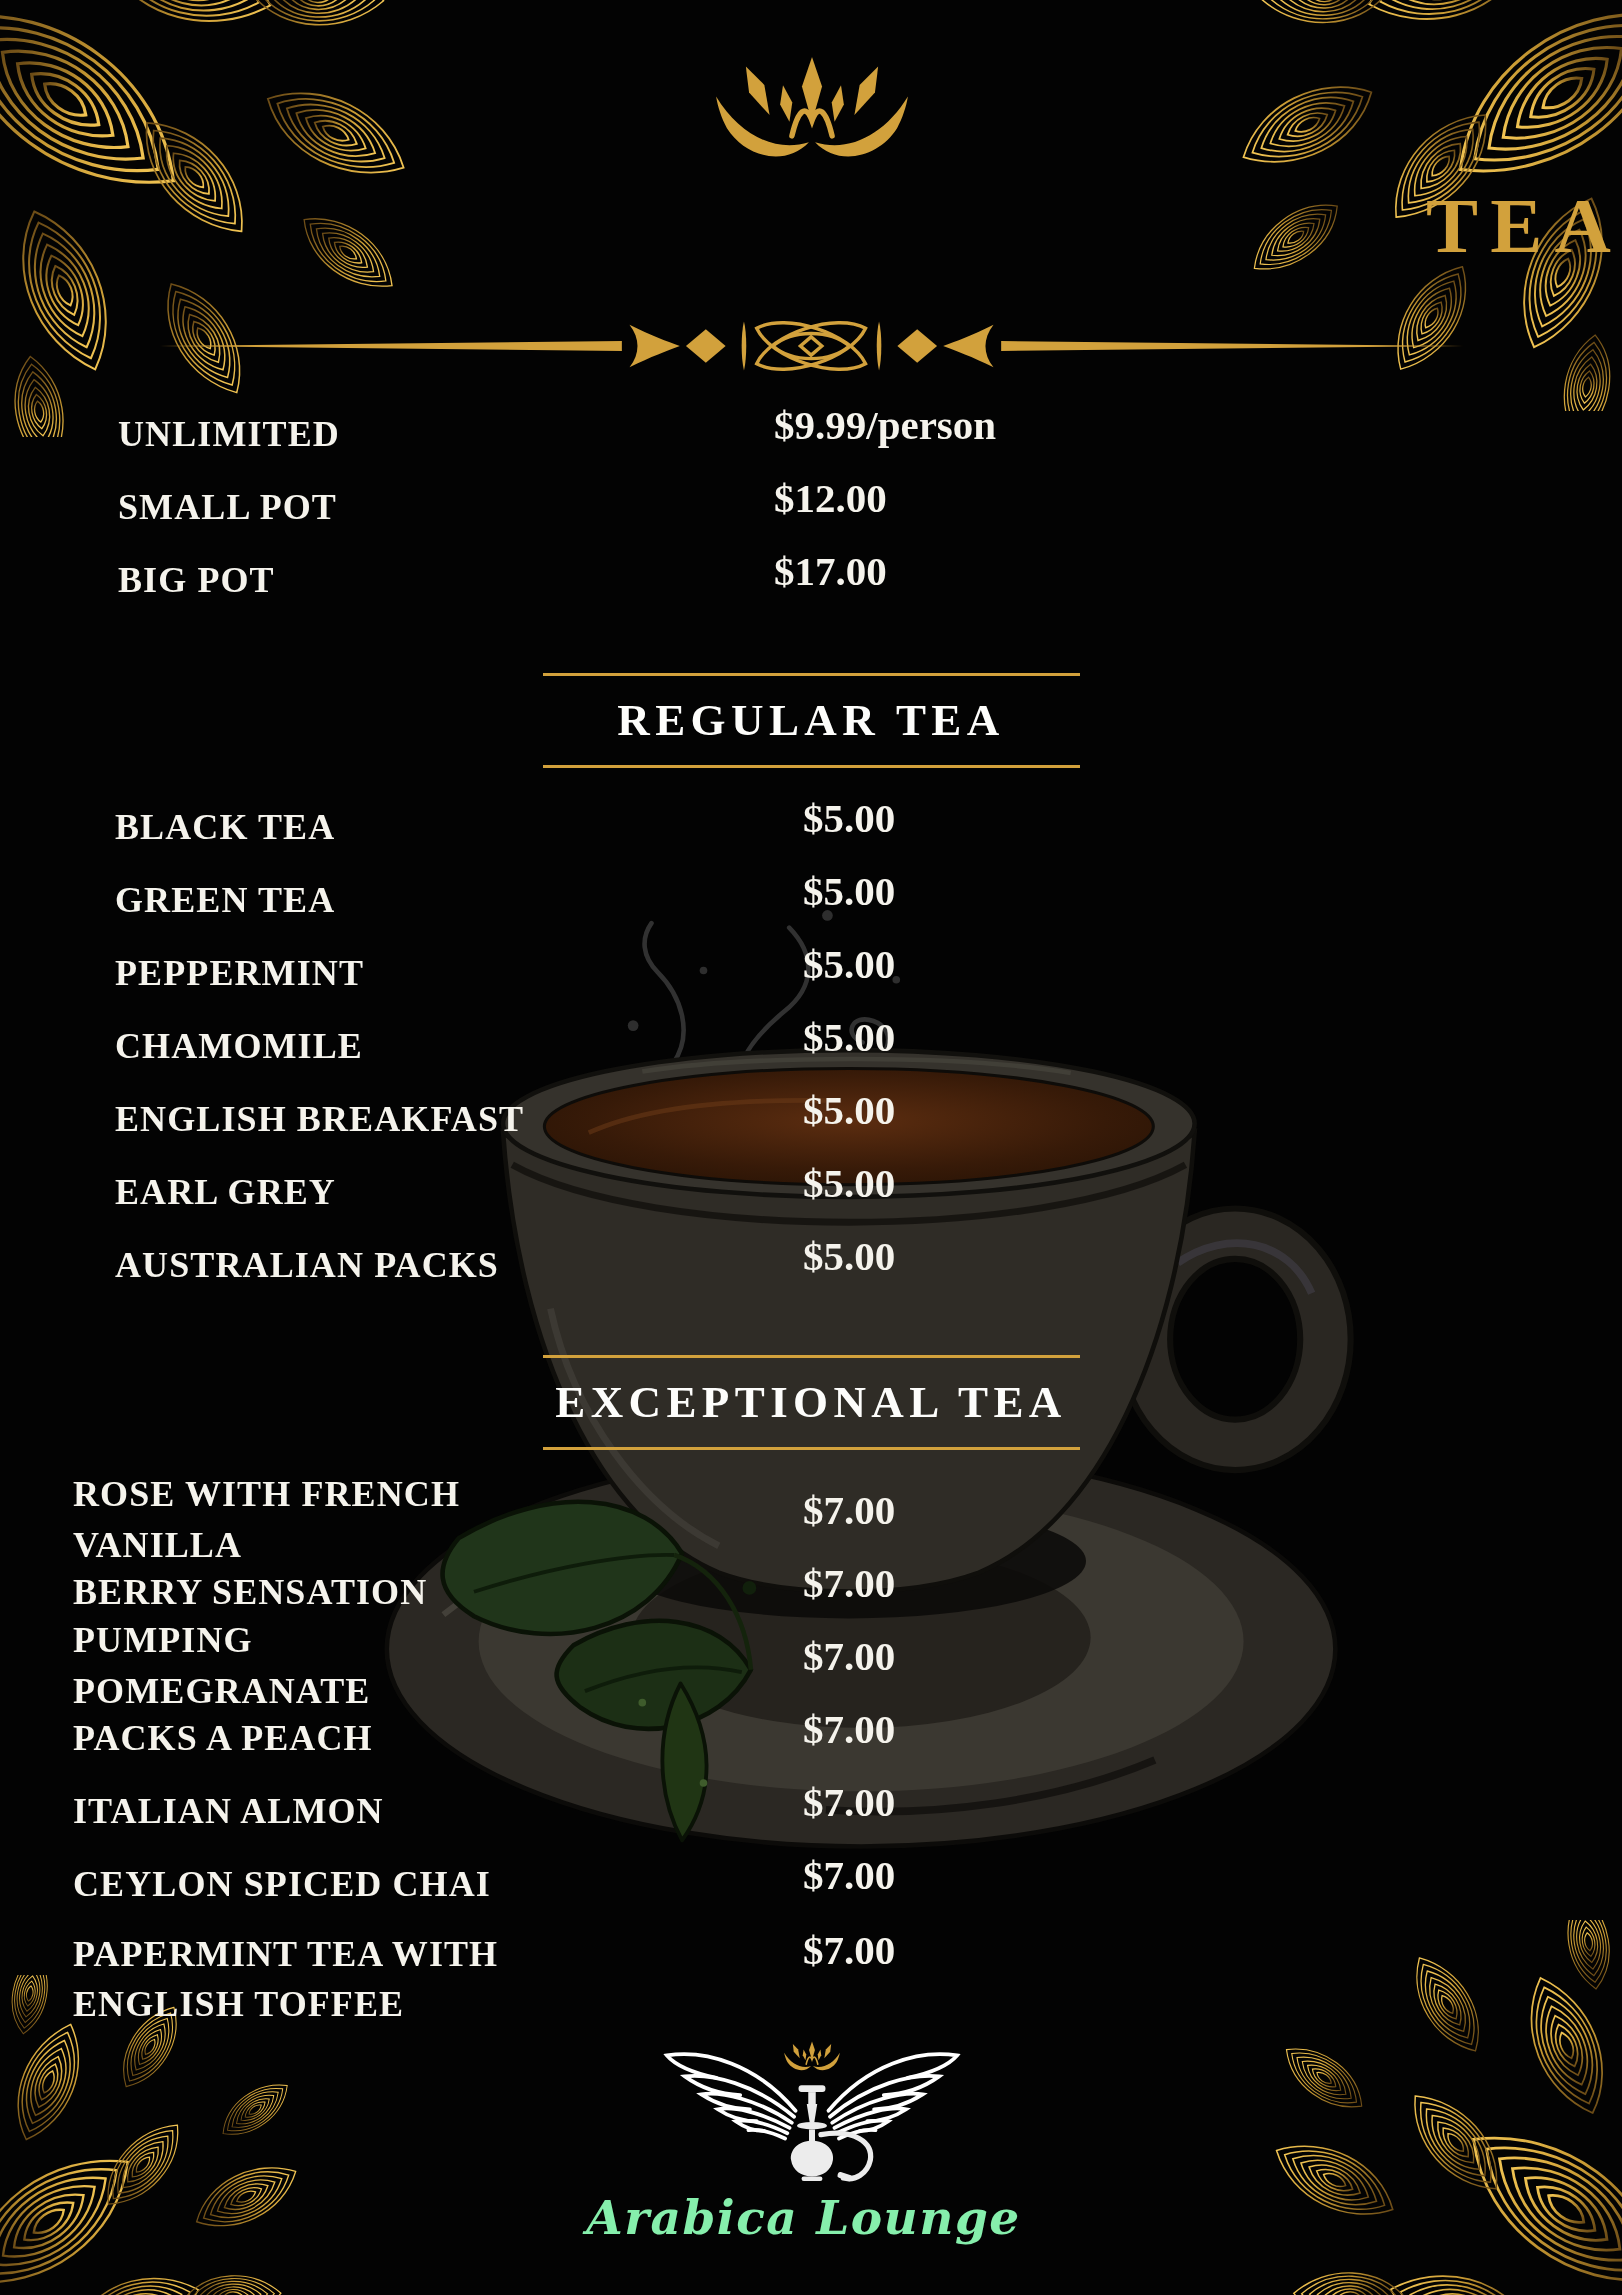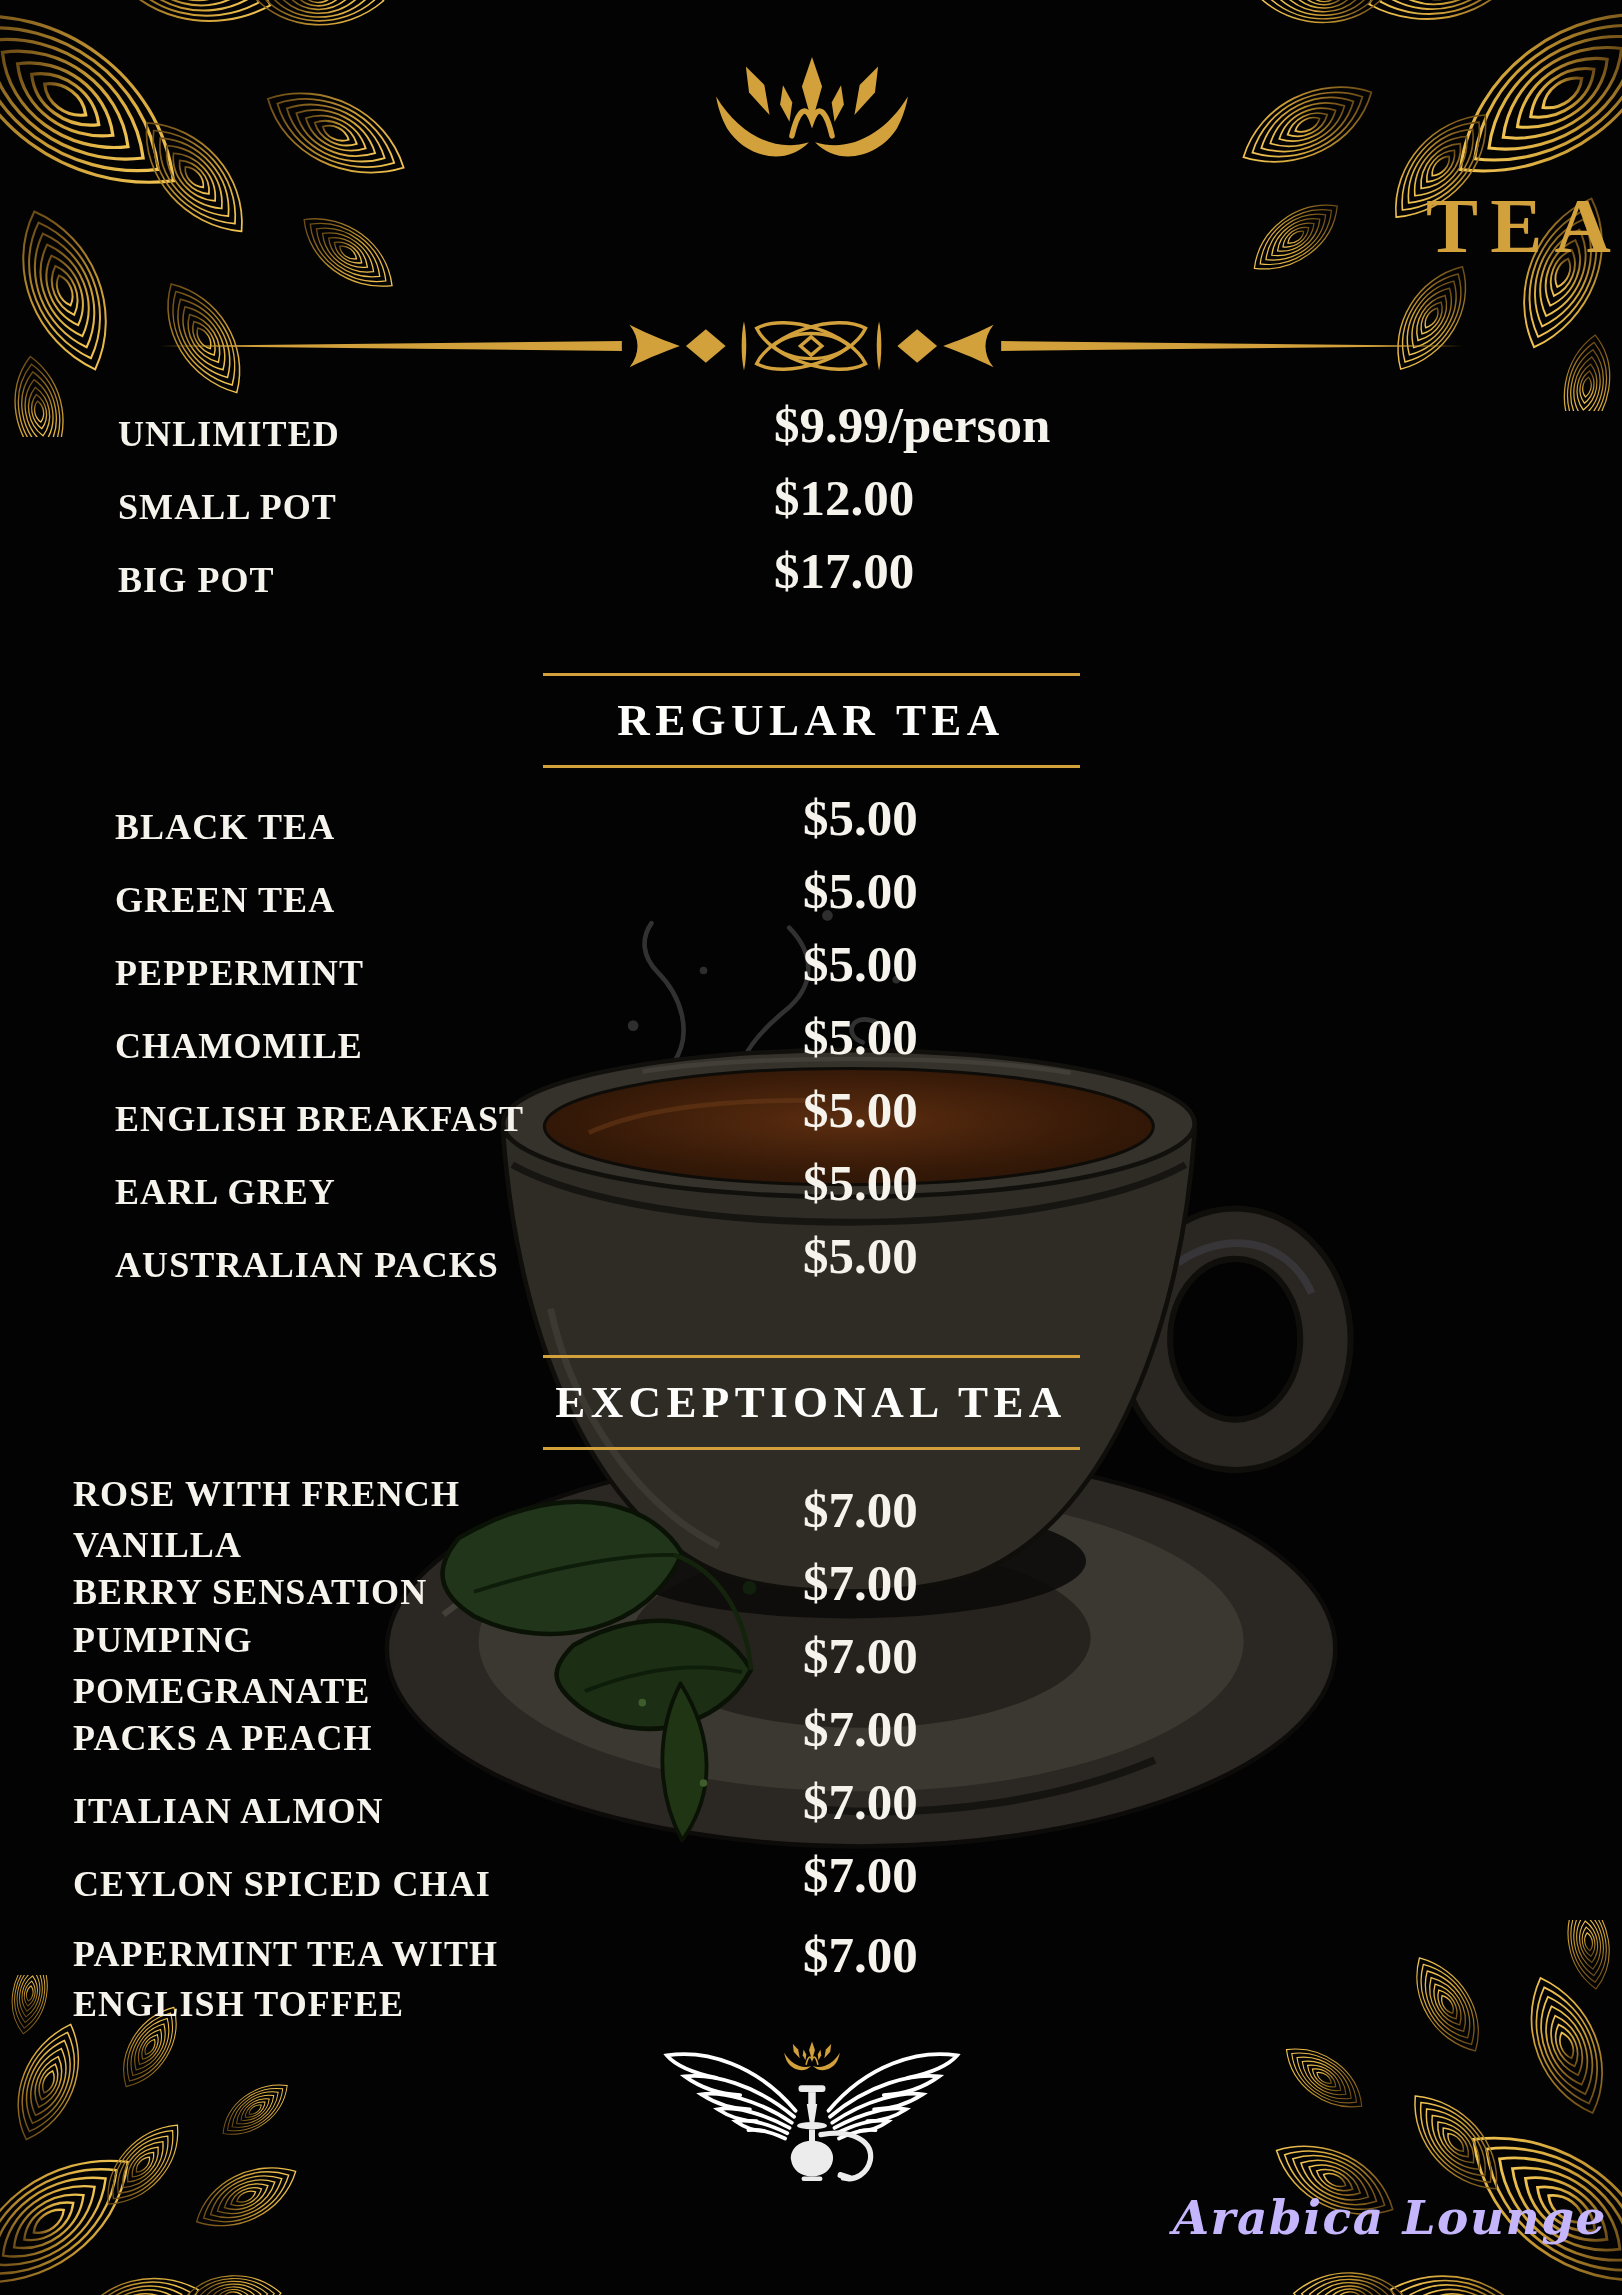--- a/index.html
+++ b/index.html
@@ -39,21 +39,21 @@
   }
   .divider{position:absolute;top:317px;left:153px;width:1317px;height:58px}
   .rows{position:absolute;left:0;right:0}
   .row{position:relative;display:flex;align-items:center}
   .row .label{
     font-weight:700;font-size:36px;line-height:1.4;
     letter-spacing:1.1px;color:var(--text-light);
     max-width:459px;
   }
   .row .price{
-    position:absolute;font-weight:700;font-size:51px;
+    position:absolute;font-weight:700;font-size:41px;
     color:var(--text-light);transform:translateY(-10px);
     white-space:nowrap;
   }
   .pots{top:398px}
   .pots .row{height:73px;padding-left:118px}
   .pots .row .price{left:774px}
   .list-regular{top:791px}
   .list-regular .row{height:73px;padding-left:115px}
   .list-regular .row .price{left:803px}
   .list-exceptional{top:1483px}
@@ -67,24 +67,24 @@
     padding:23px 0;text-align:center;
   }
   .section-head.head-regular{top:673px}
   .section-head.head-exceptional{top:1355px}
   .section-title{
     font-weight:700;font-size:45px;line-height:43px;
     letter-spacing:5.4px;color:#FDFDFB;white-space:nowrap;
   }
   .brand-logo{position:absolute;top:2039px;left:50%;transform:translateX(-50%);width:314px;height:157px}
   .brand-name{
-    position:absolute;top:2190px;left:0;right:16px;text-align:right;
+    position:absolute;top:2190px;left:0;right:16px;text-align:center;
     font-family:"DejaVu Serif","Liberation Serif",serif;
     font-style:italic;font-weight:700;font-size:47px;
-    letter-spacing:1.5px;color:#c4b5fd;
+    letter-spacing:1.5px;color:#86efac;
   }
 </style>
 </head>
 <body>
 
 <svg width="0" height="0" style="position:absolute" aria-hidden="true">
   <defs>
     <linearGradient id="goldLeafGrad" x1="0" y1="0" x2="210" y2="0" gradientUnits="userSpaceOnUse">
       <stop offset="0" stop-color="#6B4B16"></stop>
       <stop offset="0.55" stop-color="#C89A33"></stop>

